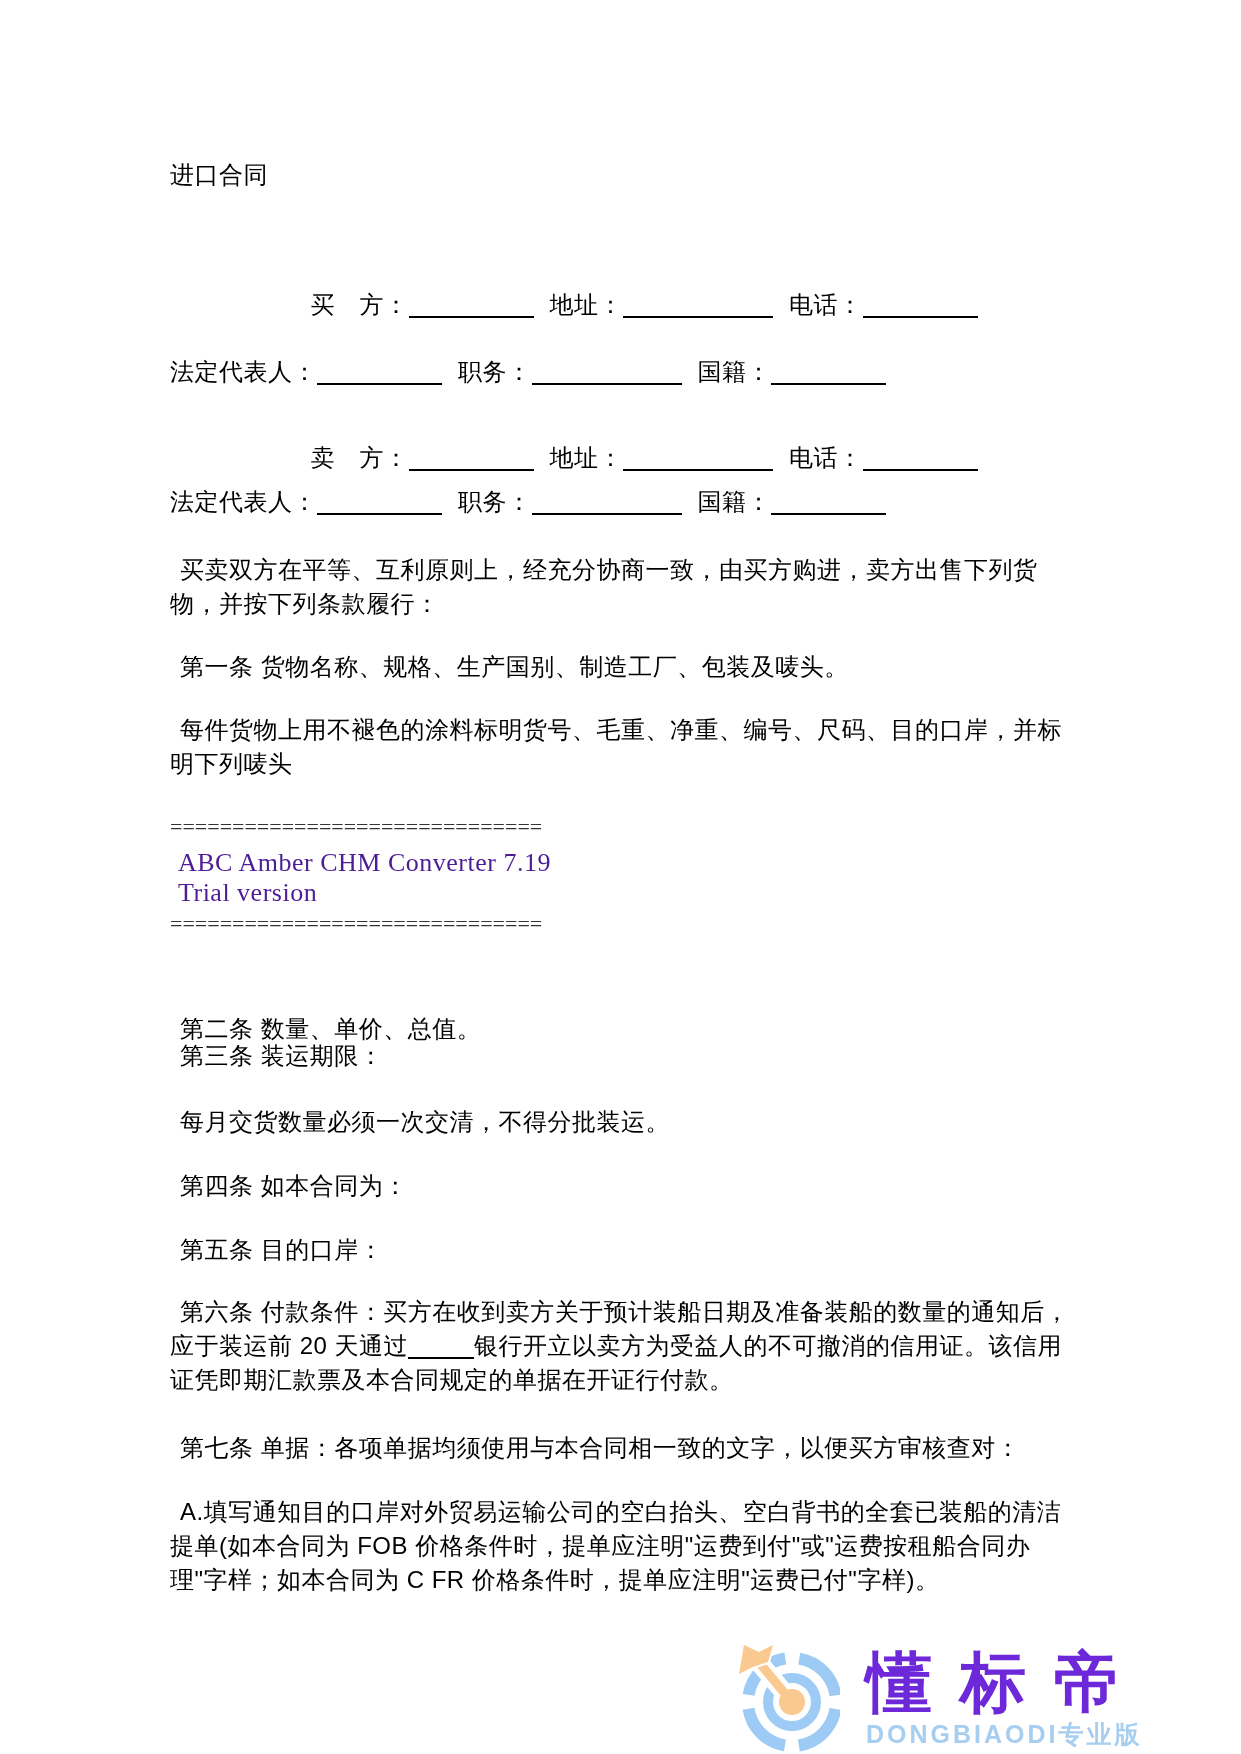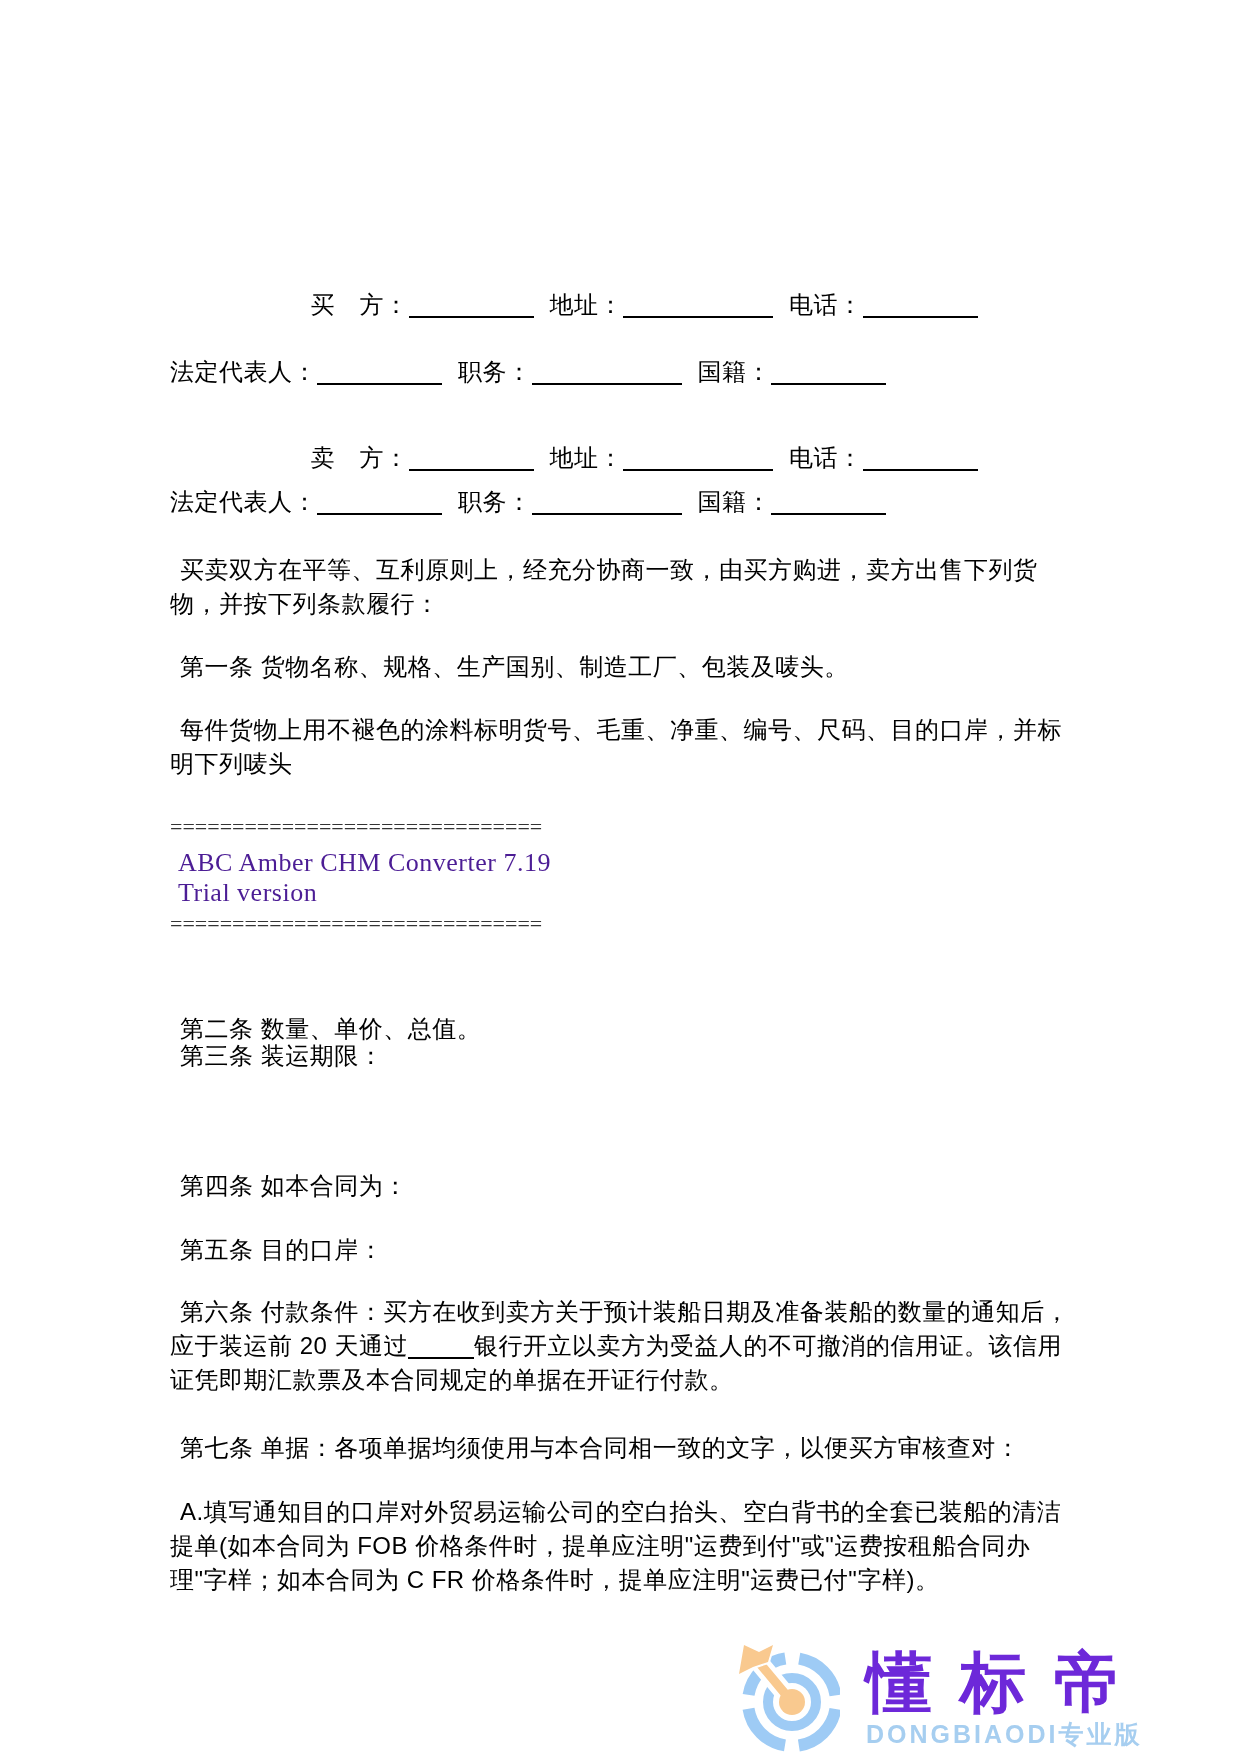--- a/index.html
+++ b/index.html
@@ -79,20 +79,21 @@
     letter-spacing: 3px;
     margin-top: 2px;
     white-space: nowrap;
   }
 </style>
 </head>
 <body>
 
 <div class="page">
 
+  <div class="block" style="top:158px">进口合同</div>
 
   <div class="block form-row indent20" style="top:288px">
     <span class="flabel">买　方：</span><span class="blank w1"></span><span class="flabel">地址：</span><span class="blank w2"></span><span class="flabel">电话：</span><span class="blank w3"></span>
   </div>
 
   <div class="block form-row" style="top:355px">
     <span class="flabel">法定代表人：</span><span class="blank w1"></span><span class="flabel">职务：</span><span class="blank w2"></span><span class="flabel">国籍：</span><span class="blank w3"></span>
   </div>
 
   <div class="block form-row indent20" style="top:441px">
@@ -111,20 +112,21 @@
 
   <div class="block divider" style="top:819px">==============================</div>
   <div class="block serif-line" style="top:848px">ABC Amber CHM Converter 7.19</div>
   <div class="block serif-line" style="top:878px">Trial version</div>
   <div class="block divider" style="top:916px">==============================</div>
 
   <div class="block para" style="top:1012px">第二条 数量、单价、总值。</div>
 
   <div class="block para" style="top:1039px">第三条 装运期限：</div>
 
+  <div class="block para" style="top:1105px">每月交货数量必须一次交清，不得分批装运。</div>
 
   <div class="block para" style="top:1169px">第四条 如本合同为：</div>
 
   <div class="block para" style="top:1233px">第五条 目的口岸：</div>
 
   <div class="block para" style="top:1295px"><span>第六条 付款条件：买方在收到卖方关于预计装船日期及准备装船的数量的通知后，应于装运前 20 天通过</span><span class="blank w-inline"></span><span>银行开立以卖方为受益人的不可撤消的信用证。该信用证凭即期汇款票及本合同规定的单据在开证行付款。</span></div>
 
   <div class="block para" style="top:1431px">第七条 单据：各项单据均须使用与本合同相一致的文字，以便买方审核查对：</div>
 
   <div class="block para" style="top:1495px">A.填写通知目的口岸对外贸易运输公司的空白抬头、空白背书的全套已装船的清洁提单(如本合同为 FOB 价格条件时，提单应注明"运费到付"或"运费按租船合同办理"字样；如本合同为 C FR 价格条件时，提单应注明"运费已付"字样)。</div>

